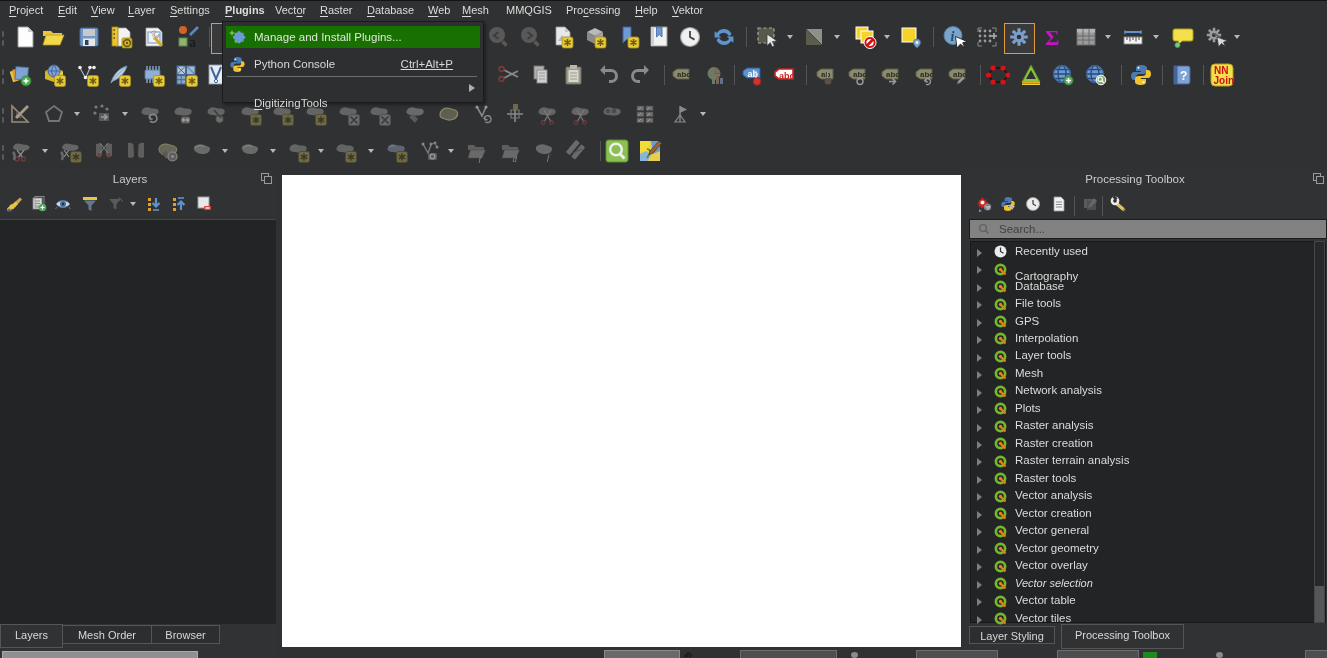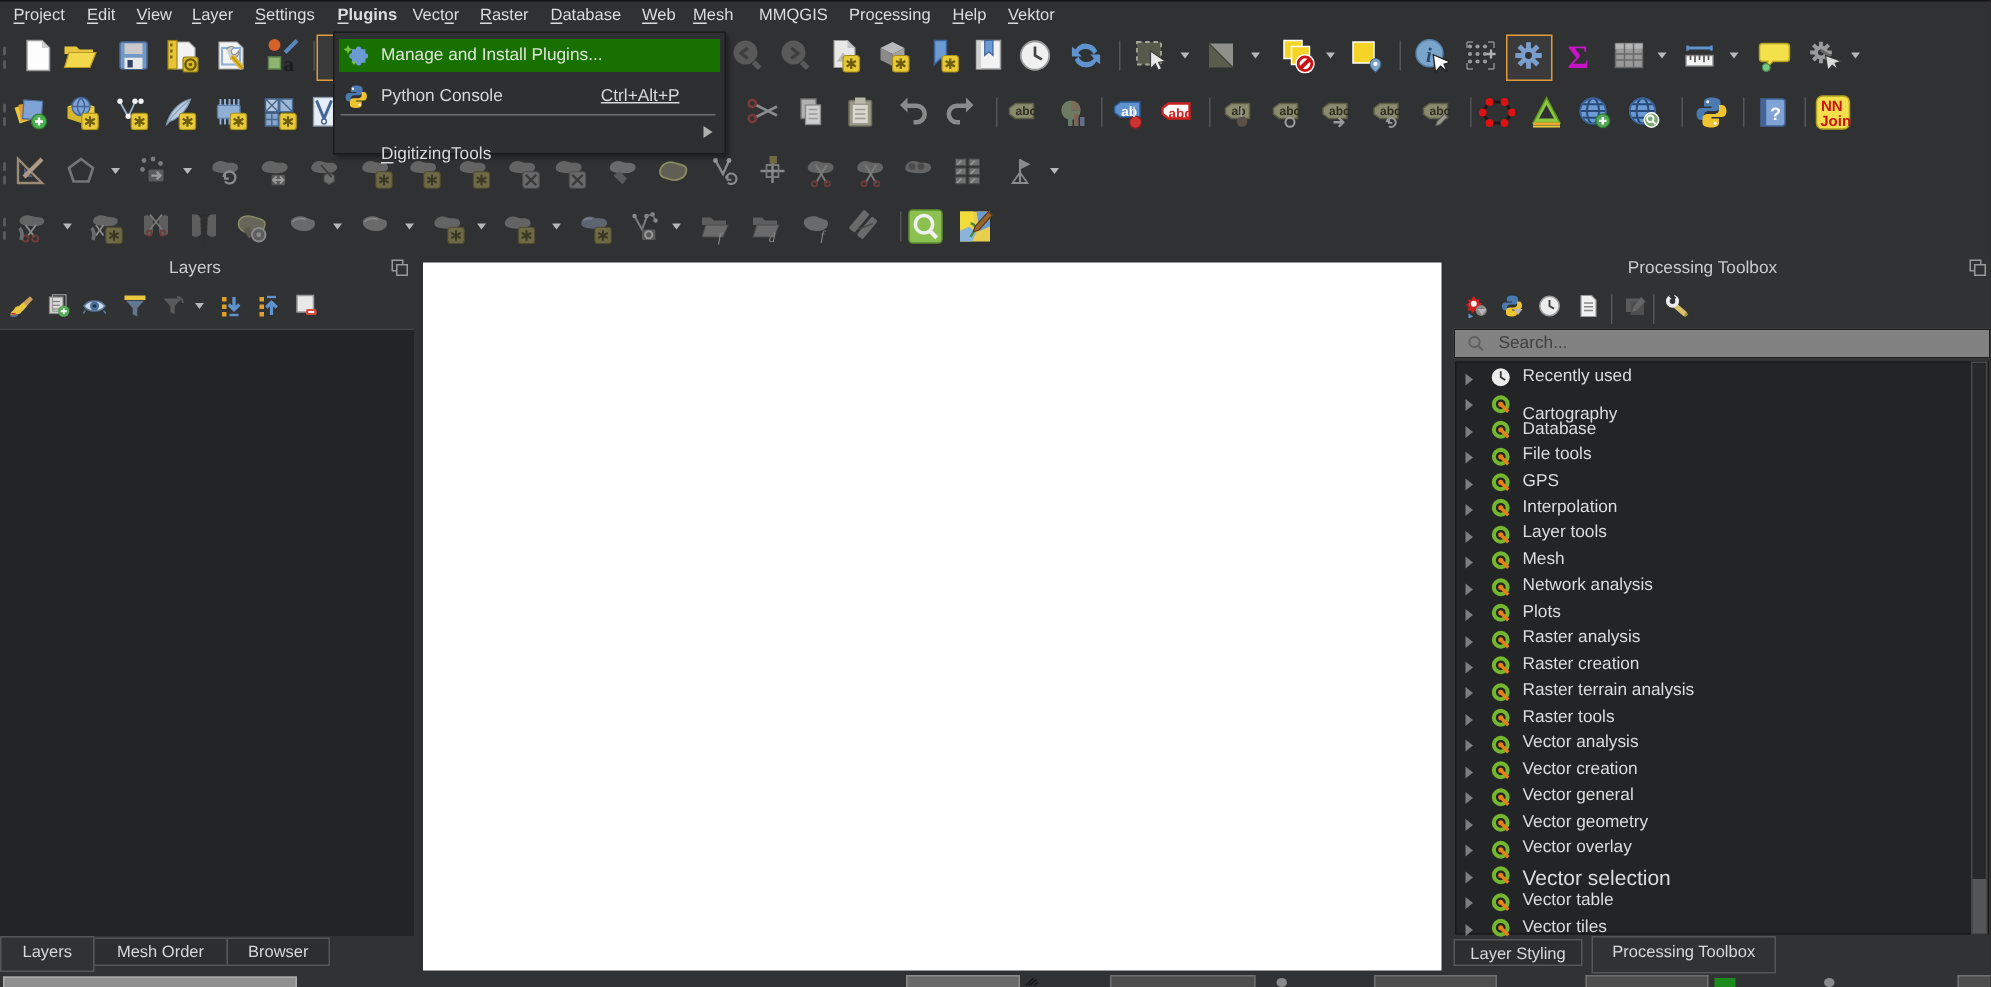--- a/index.html
+++ b/index.html
@@ -1105,21 +1105,21 @@
   </div>
 <div class="abs" style="left:1015px;top:559.1px;height:15px;font-size:11.5px;color:#dcdcdc;white-space:pre;">Vector overlay</div>
 <div class="abs" style="left:977px;top:580.7px;width:0;height:0;border-top:4px solid transparent;border-bottom:4px solid transparent;border-left:5px solid #7e7e7e;"></div>
 <div class="abs" style="left:994px;top:577.0px;width:13px;height:13px;">
     <svg width="13" height="13" viewBox="0 0 13 13">
       <circle cx="6.5" cy="6.5" r="4.6" fill="none" stroke="#74b62e" stroke-width="2.7"></circle>
       <path d="M6.5 6.5 L11.5 11.5" stroke="#e87f17" stroke-width="2.2"></path>
       <circle cx="6.5" cy="6.5" r="1.7" fill="#e87f17"></circle>
     </svg>
   </div>
-<div class="abs" style="left:1015px;top:576.5px;height:15px;font-size:14px;color:#dcdcdc;white-space:pre;">Vector selection</div>
+<div class="abs" style="left:1015px;top:576.5px;height:15px;font-size:11px;color:#dcdcdc;white-space:pre;font-style:italic;">Vector selection</div>
 <div class="abs" style="left:977px;top:598.2px;width:0;height:0;border-top:4px solid transparent;border-bottom:4px solid transparent;border-left:5px solid #7e7e7e;"></div>
 <div class="abs" style="left:994px;top:594.5px;width:13px;height:13px;">
     <svg width="13" height="13" viewBox="0 0 13 13">
       <circle cx="6.5" cy="6.5" r="4.6" fill="none" stroke="#74b62e" stroke-width="2.7"></circle>
       <path d="M6.5 6.5 L11.5 11.5" stroke="#e87f17" stroke-width="2.2"></path>
       <circle cx="6.5" cy="6.5" r="1.7" fill="#e87f17"></circle>
     </svg>
   </div>
 <div class="abs" style="left:1015px;top:594.0px;height:15px;font-size:11.5px;color:#dcdcdc;white-space:pre;">Vector table</div>
 <div class="abs" style="left:977px;top:615.7px;width:0;height:0;border-top:4px solid transparent;border-bottom:4px solid transparent;border-left:5px solid #7e7e7e;"></div>

